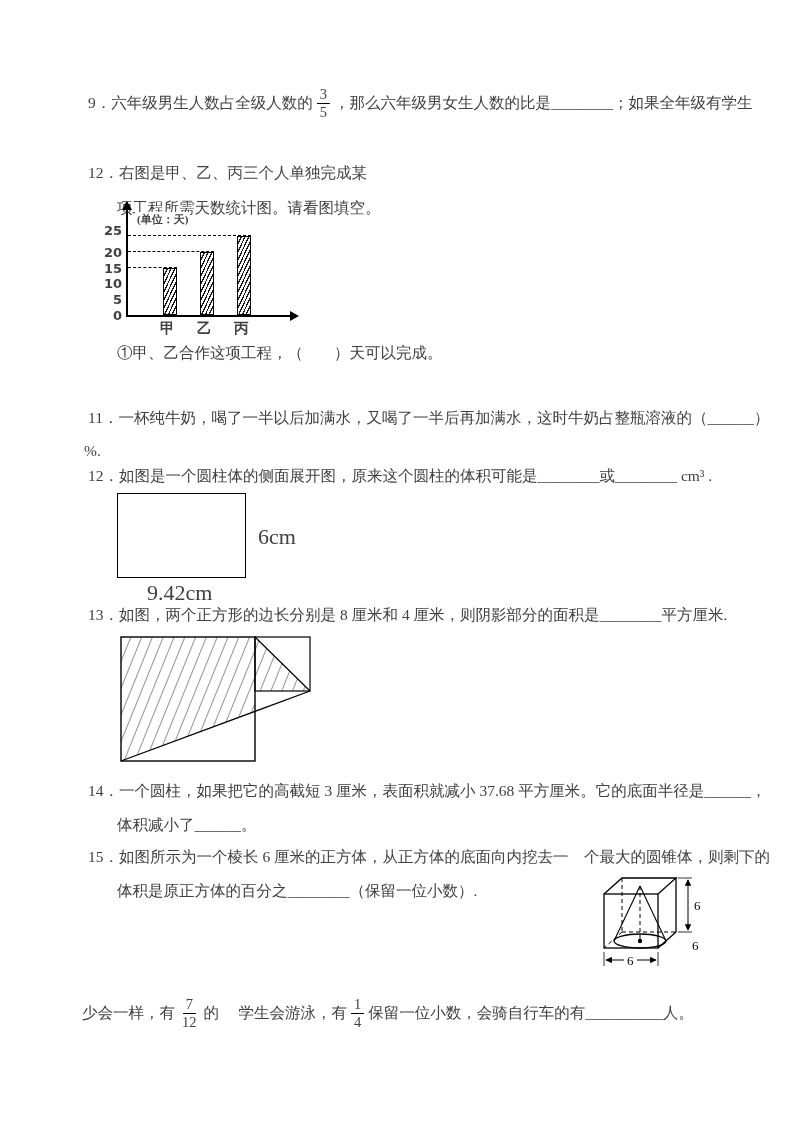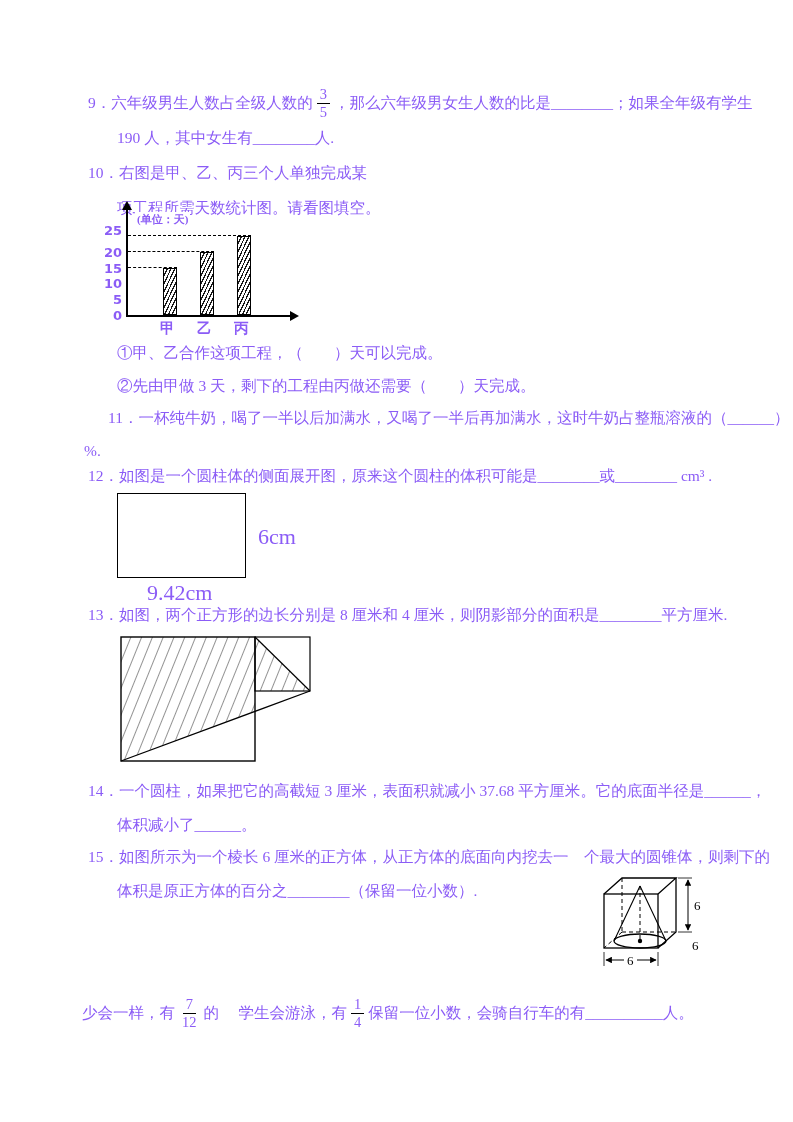--- a/index.html
+++ b/index.html
@@ -1,17 +1,17 @@
 <!DOCTYPE html>
 <html><head>
 <meta charset="utf-8">
 <style>
   html,body{margin:0;padding:0;background:#fff;}
   #page{position:relative;width:793px;height:1122px;background:#ffffff;overflow:hidden;
-        font-family:"Liberation Serif","DejaVu Serif",serif;color:#8b5cf6;}
+        font-family:"Liberation Serif","DejaVu Serif",serif;color:#404040;}
   .line{position:absolute;white-space:pre;font-size:15.5px;line-height:20px;}
   .frac-line{display:flex;align-items:center;height:46px;line-height:46px;}
   .frac{display:inline-flex;flex-direction:column;align-items:center;line-height:1.15;
         font-size:14.5px;margin:0 4px;}
   .frac .num{border-bottom:1.2px solid #000;padding:0 3px;}
   .frac .den{padding:0 3px;}
 
   
   #chart{position:absolute;left:100px;top:220px;display:flex;align-items:flex-start;}
   #chart-yticks{position:relative;width:26px;height:95px;}
@@ -46,23 +46,22 @@
 <div id="page">
 
   <div class="line frac-line" style="left:88px;top:80px;">
     <span>9．六年级男生人数占全级人数的</span>
     <span class="frac">
       <span class="num">3</span>
       <span class="den">5</span>
     </span>
     <span>，那么六年级男女生人数的比是________；如果全年级有学生</span>
   </div>
-  <div class="line" style="left:117px;top:128px;">190 人，其中女生有________人.</div>
 
-  <div class="line" style="left:88px;top:163px;">10．右图是甲、乙、丙三个人单独完成某</div>
+  <div class="line" style="left:88px;top:163px;">12．右图是甲、乙、丙三个人单独完成某</div>
   <div class="line" style="left:117px;top:198px;">项工程所需天数统计图。请看图填空。</div>
 
   <div id="chart">
     <div id="chart-yticks">
         <span class="ytick" style="bottom: -8px;">0</span>
         <span class="ytick" style="bottom: 7.83333px;">5</span>
         <span class="ytick" style="bottom: 23.6667px;">10</span>
         <span class="ytick" style="bottom: 39.5px;">15</span>
         <span class="ytick" style="bottom: 55.3333px;">20</span>
         <span class="ytick" style="bottom: 77px; text-align: right;">25</span>
@@ -83,23 +82,22 @@
         </div>
       <div id="chart-xlabels">
           <span class="xlabel" style="left: 34px;">甲</span>
           <span class="xlabel" style="left: 71px;">乙</span>
           <span class="xlabel" style="left: 108px;">丙</span>
         </div>
     </div>
   </div>
 
   <div class="line" style="left:117px;top:343px;">①甲、乙合作这项工程，（　　）天可以完成。</div>
-  <div class="line" style="left:117px;top:376px;">②先由甲做 3 天，剩下的工程由丙做还需要（　　）天完成。</div>
 
-  <div class="line" style="left:88px;top:408px;margin-left:20px;">11．一杯纯牛奶，喝了一半以后加满水，又喝了一半后再加满水，这时牛奶占整瓶溶液的（______）</div>
+  <div class="line" style="left:88px;top:408px;">11．一杯纯牛奶，喝了一半以后加满水，又喝了一半后再加满水，这时牛奶占整瓶溶液的（______）</div>
   <div class="line" style="left:84px;top:441px;">%.</div>
 
   <div class="line" style="left:88px;top:466px;">12．如图是一个圆柱体的侧面展开图，原来这个圆柱的体积可能是________或________ cm³ .</div>
   <div class="figure" style="left:117px;top:493px;width:240px;height:112px;">
     <div class="rect-shape"></div>
     <span class="fig-label" style="left:141px;top:31px;">6cm</span>
     <span class="fig-label" style="left:30px;top:87px;">9.42cm</span>
   </div>
 
   <div class="line" style="left:88px;top:605px;">13．如图，两个正方形的边长分别是 8 厘米和 4 厘米，则阴影部分的面积是________平方厘米.</div>

